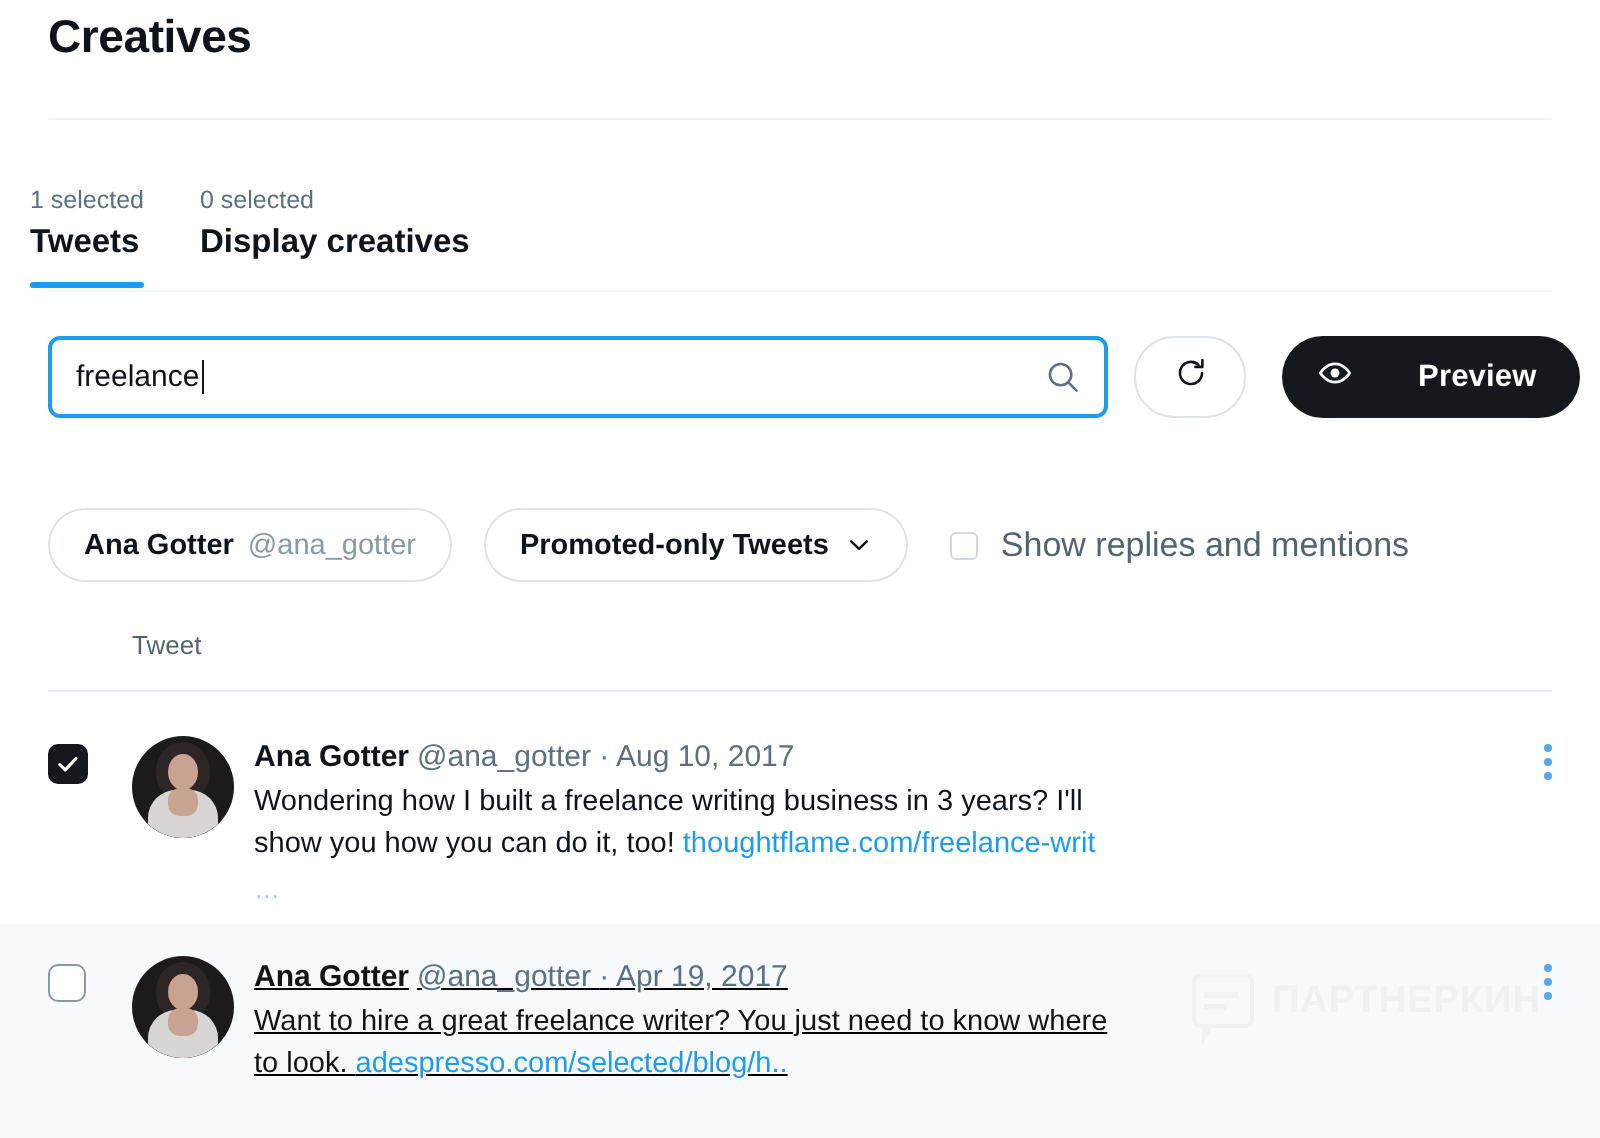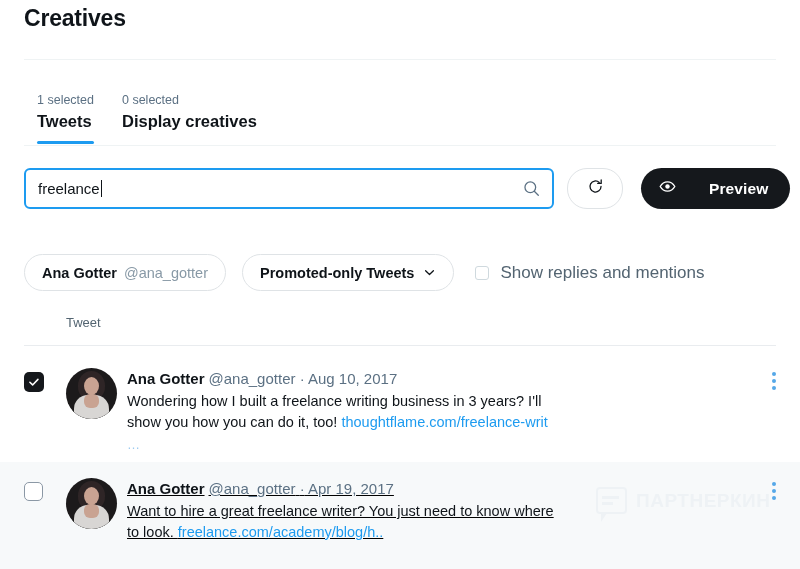--- a/index.html
+++ b/index.html
@@ -17,21 +17,21 @@
     position: absolute; left: 24px; top: 5px;
     font-size: 23px; font-weight: 700; color: #0f1419;
     letter-spacing: -0.2px;
   }
   .header-rule {
     position: absolute; left: 24px; top: 59px; width: 752px; height: 1px;
     background: #eff3f4;
   }
 
   
-  .tabs { position: absolute; left: 37px; top: 92px; display: flex; }
+  .tabs { position: absolute; left: 15px; top: 92px; display: flex; }
   .tab { padding: 0 0 12px 0; margin-right: 28px; position: relative; cursor: pointer; }
   .tab .count { display:block; font-size: 12.5px; color: #5b7083; line-height: 16px; margin-bottom: 3px; }
   .tab .label { display:block; font-size: 16.5px; font-weight: 700; color: #0f1419; line-height: 21px; }
   .tab .underline {
     position: absolute; left: 0; right: 0; bottom: 0; height: 3px;
     background: #1d9bf0; border-radius: 2px;
   }
   .tabs-rule {
     position: absolute; left: 24px; top: 145px; width: 752px; height: 1px;
     background: #eff3f4;
@@ -297,21 +297,21 @@
         <span class="body"></span>
           <span class="arms"></span>
       </div>
     </div>
     <div class="tweet-body">
       <div class="tw-meta">
         <span class="tw-name">Ana Gotter</span><span class="tw-handle">@ana_gotter</span>
         <span class="tw-sep">·</span>
         <span class="tw-date">Apr 19, 2017</span>
       </div>
-      <div class="tw-text"><span>Want to hire a great freelance writer? You just need to know where to look. </span><span class="tw-link">freelance.com/academy/blog/h..</span></div>
+      <div class="tw-text"><span>Want to hire a great freelance writer? You just need to know where to look. </span><span class="tw-link">adespresso.com/selected/blog/h..</span></div>
     </div>
     <div class="menu-cell">
       <span class="kebab">
           <i></i>
           <i></i>
           <i></i>
         </span>
     </div>
   </div>
 

